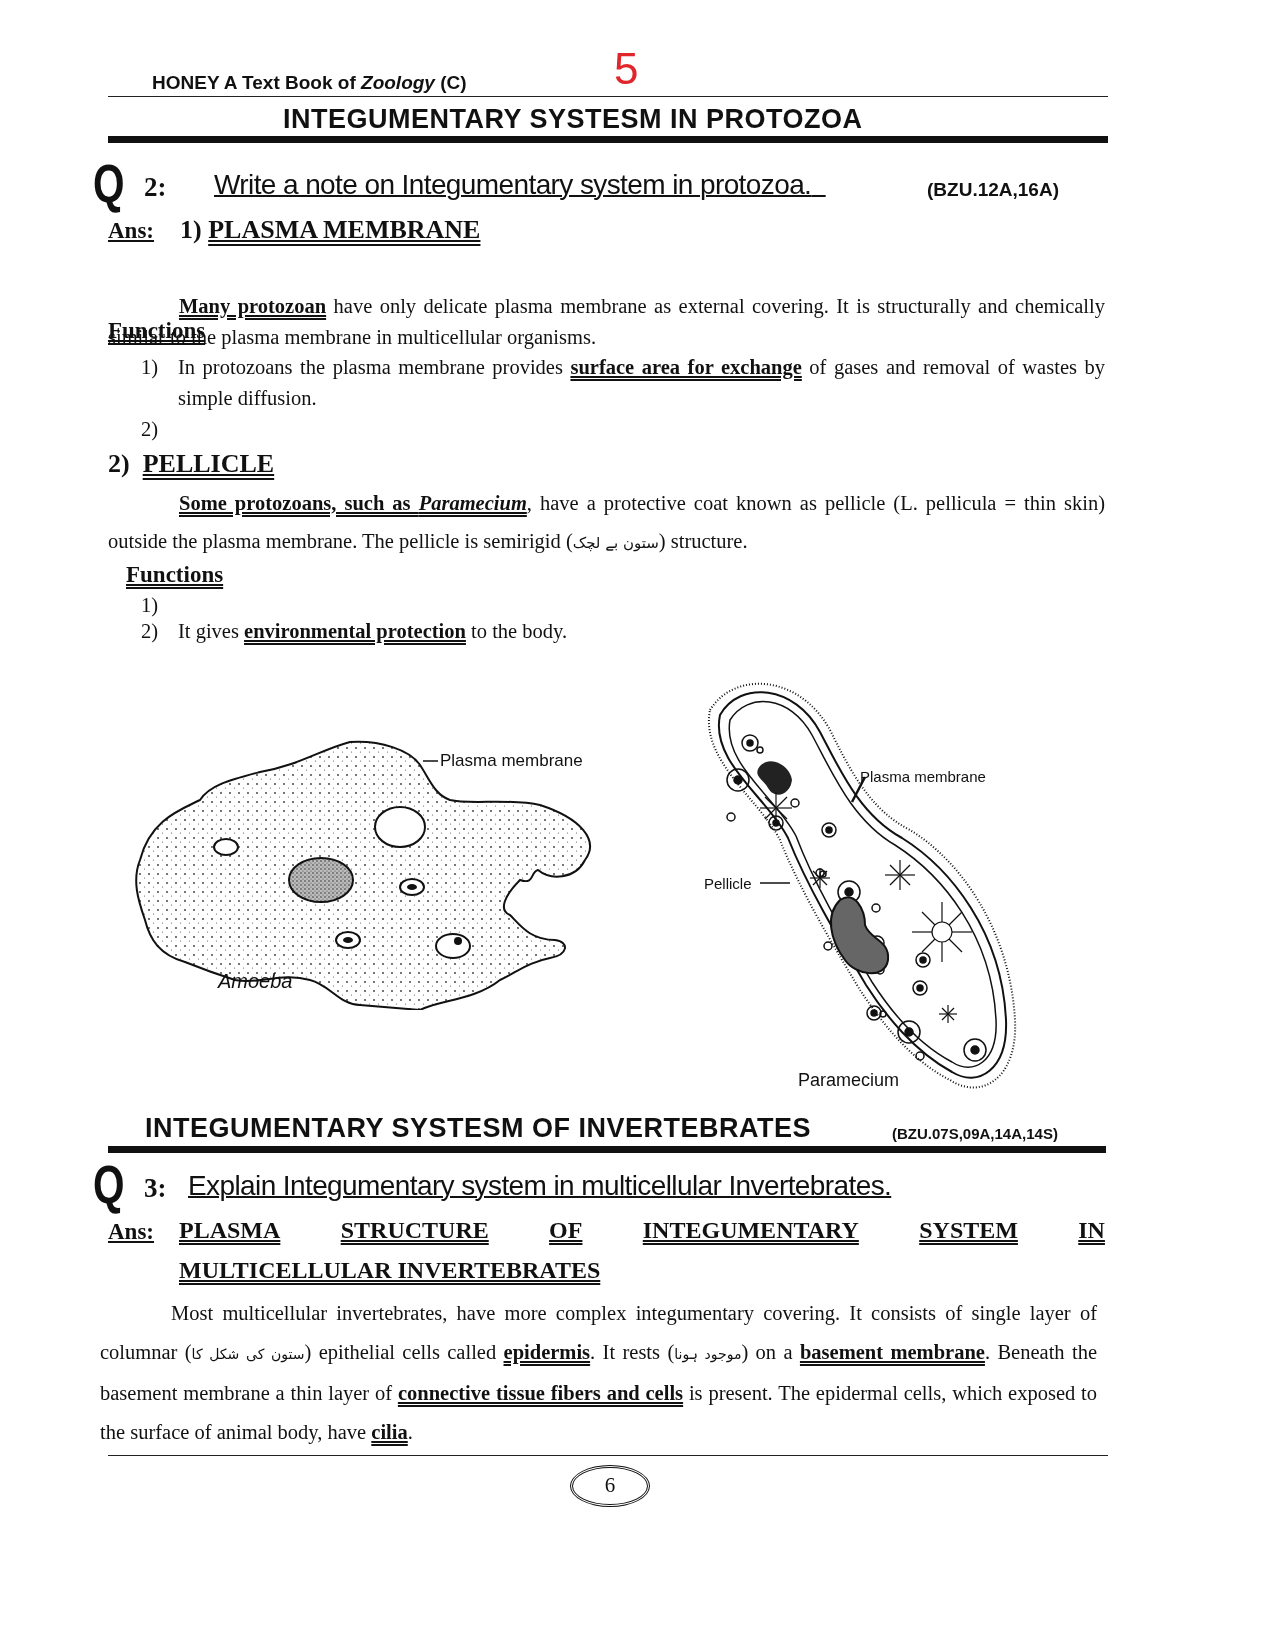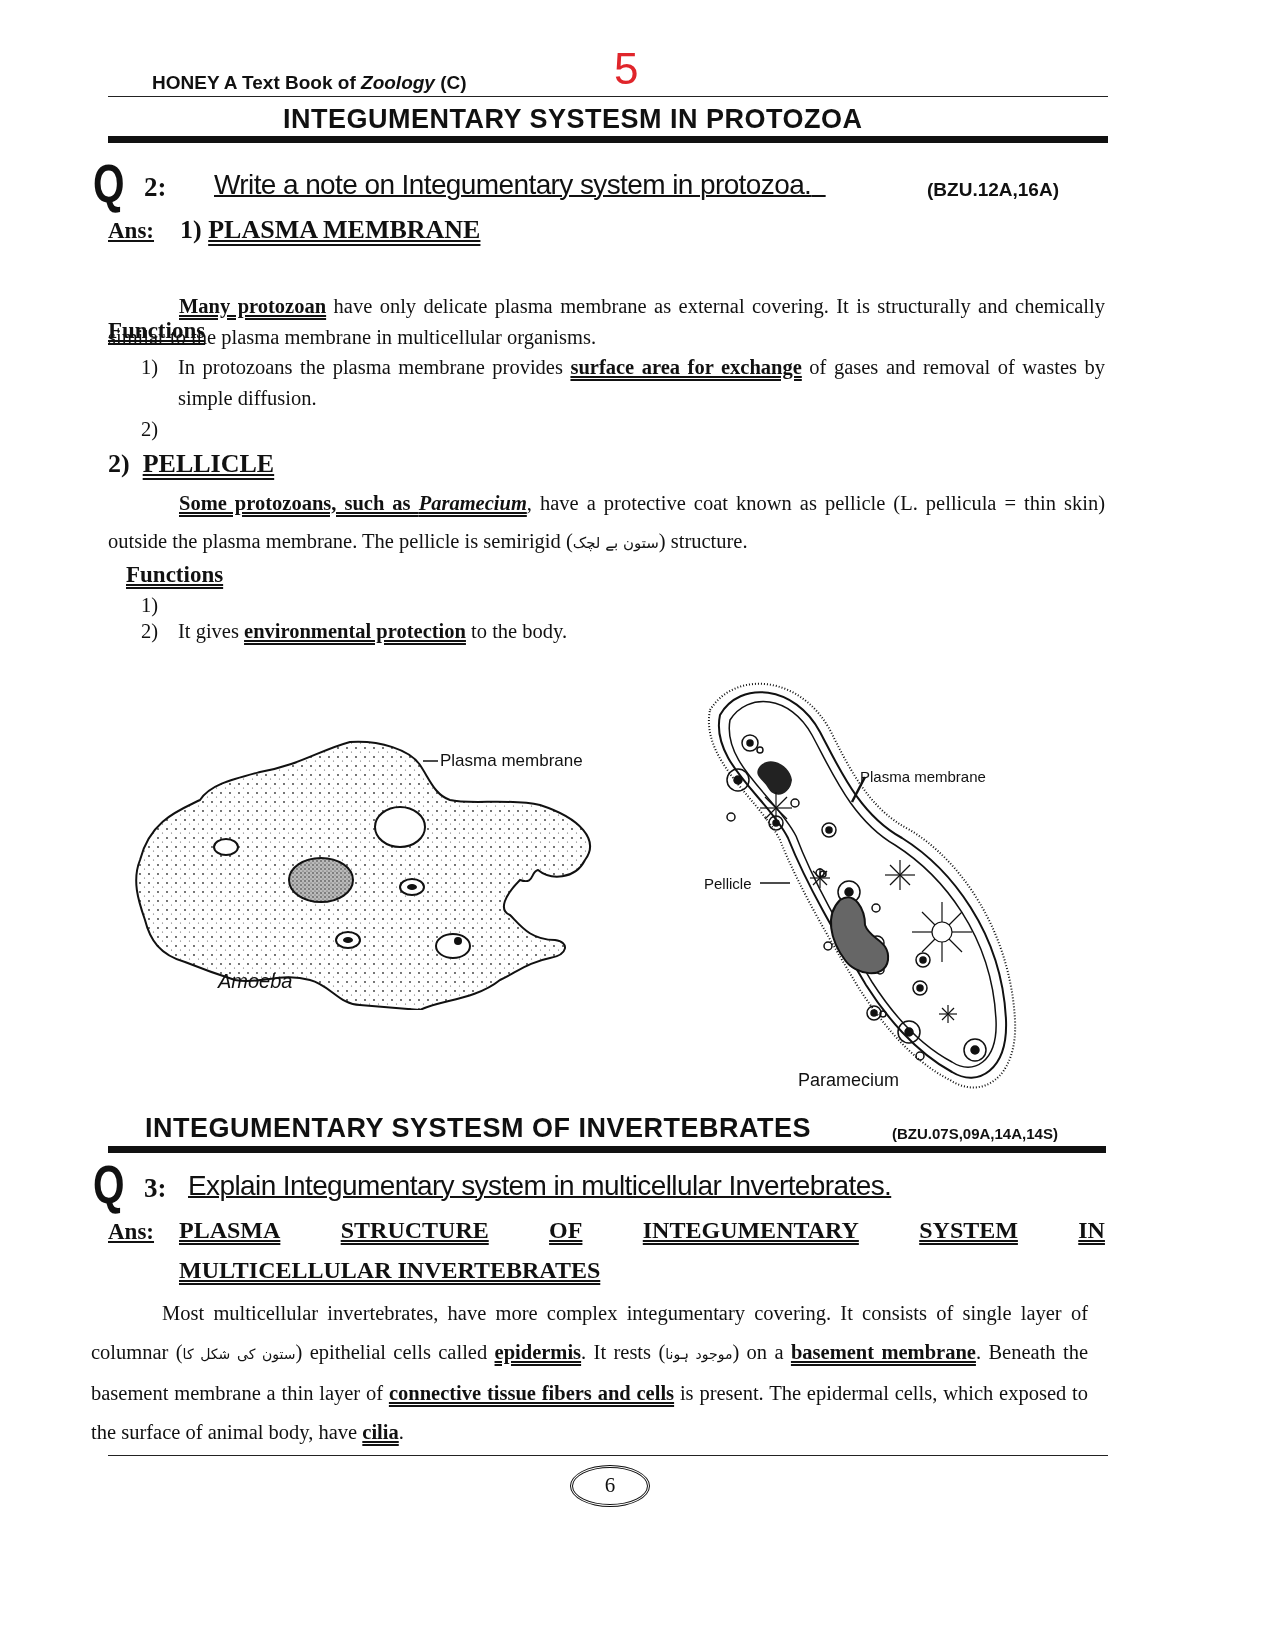--- a/index.html
+++ b/index.html
@@ -216,18 +216,18 @@
 <div class="abs sub-head" style="left:179px;top:1217px;width:926px;display:flex;justify-content:space-between;font-size:24px;text-decoration:underline;text-decoration-style:double;">
   <span>PLASMA</span>
   <span>STRUCTURE</span>
   <span>OF</span>
   <span>INTEGUMENTARY</span>
   <span>SYSTEM</span>
   <span>IN</span>
 </div>
 <div class="abs sub-head u" style="left:179px;top:1257px;font-size:24px;">MULTICELLULAR INVERTEBRATES</div>
 
-<div class="abs para" style="left:91px;top:1294px;width:997px;text-indent:71px;line-height:39px;">
+<div class="abs para" style="left:100px;top:1294px;width:997px;text-indent:71px;line-height:39px;">
   <span>Most multicellular invertebrates, have more complex integumentary covering. It consists of single layer of columnar (</span><span dir="rtl" style="font-family:'DejaVu Sans',sans-serif;font-size:14px;">ستون کی شکل کا</span><span>) epithelial cells called </span><span class="b u">epidermis</span><span>. It rests (</span><span dir="rtl" style="font-family:'DejaVu Sans',sans-serif;font-size:14px;">موجود ہونا</span><span>) on a </span><span class="b u">basement membrane</span><span>. Beneath the basement membrane a thin layer of </span><span class="b u">connective tissue fibers and cells</span><span> is present. The epidermal cells, which exposed to the surface of animal body, have </span><span class="b u">cilia</span><span>.</span>
 </div>
 
 <div class="abs rule-thin" style="top:1455px;"></div>
 <div class="abs footer-oval">6</div>
 
 </body></html>

